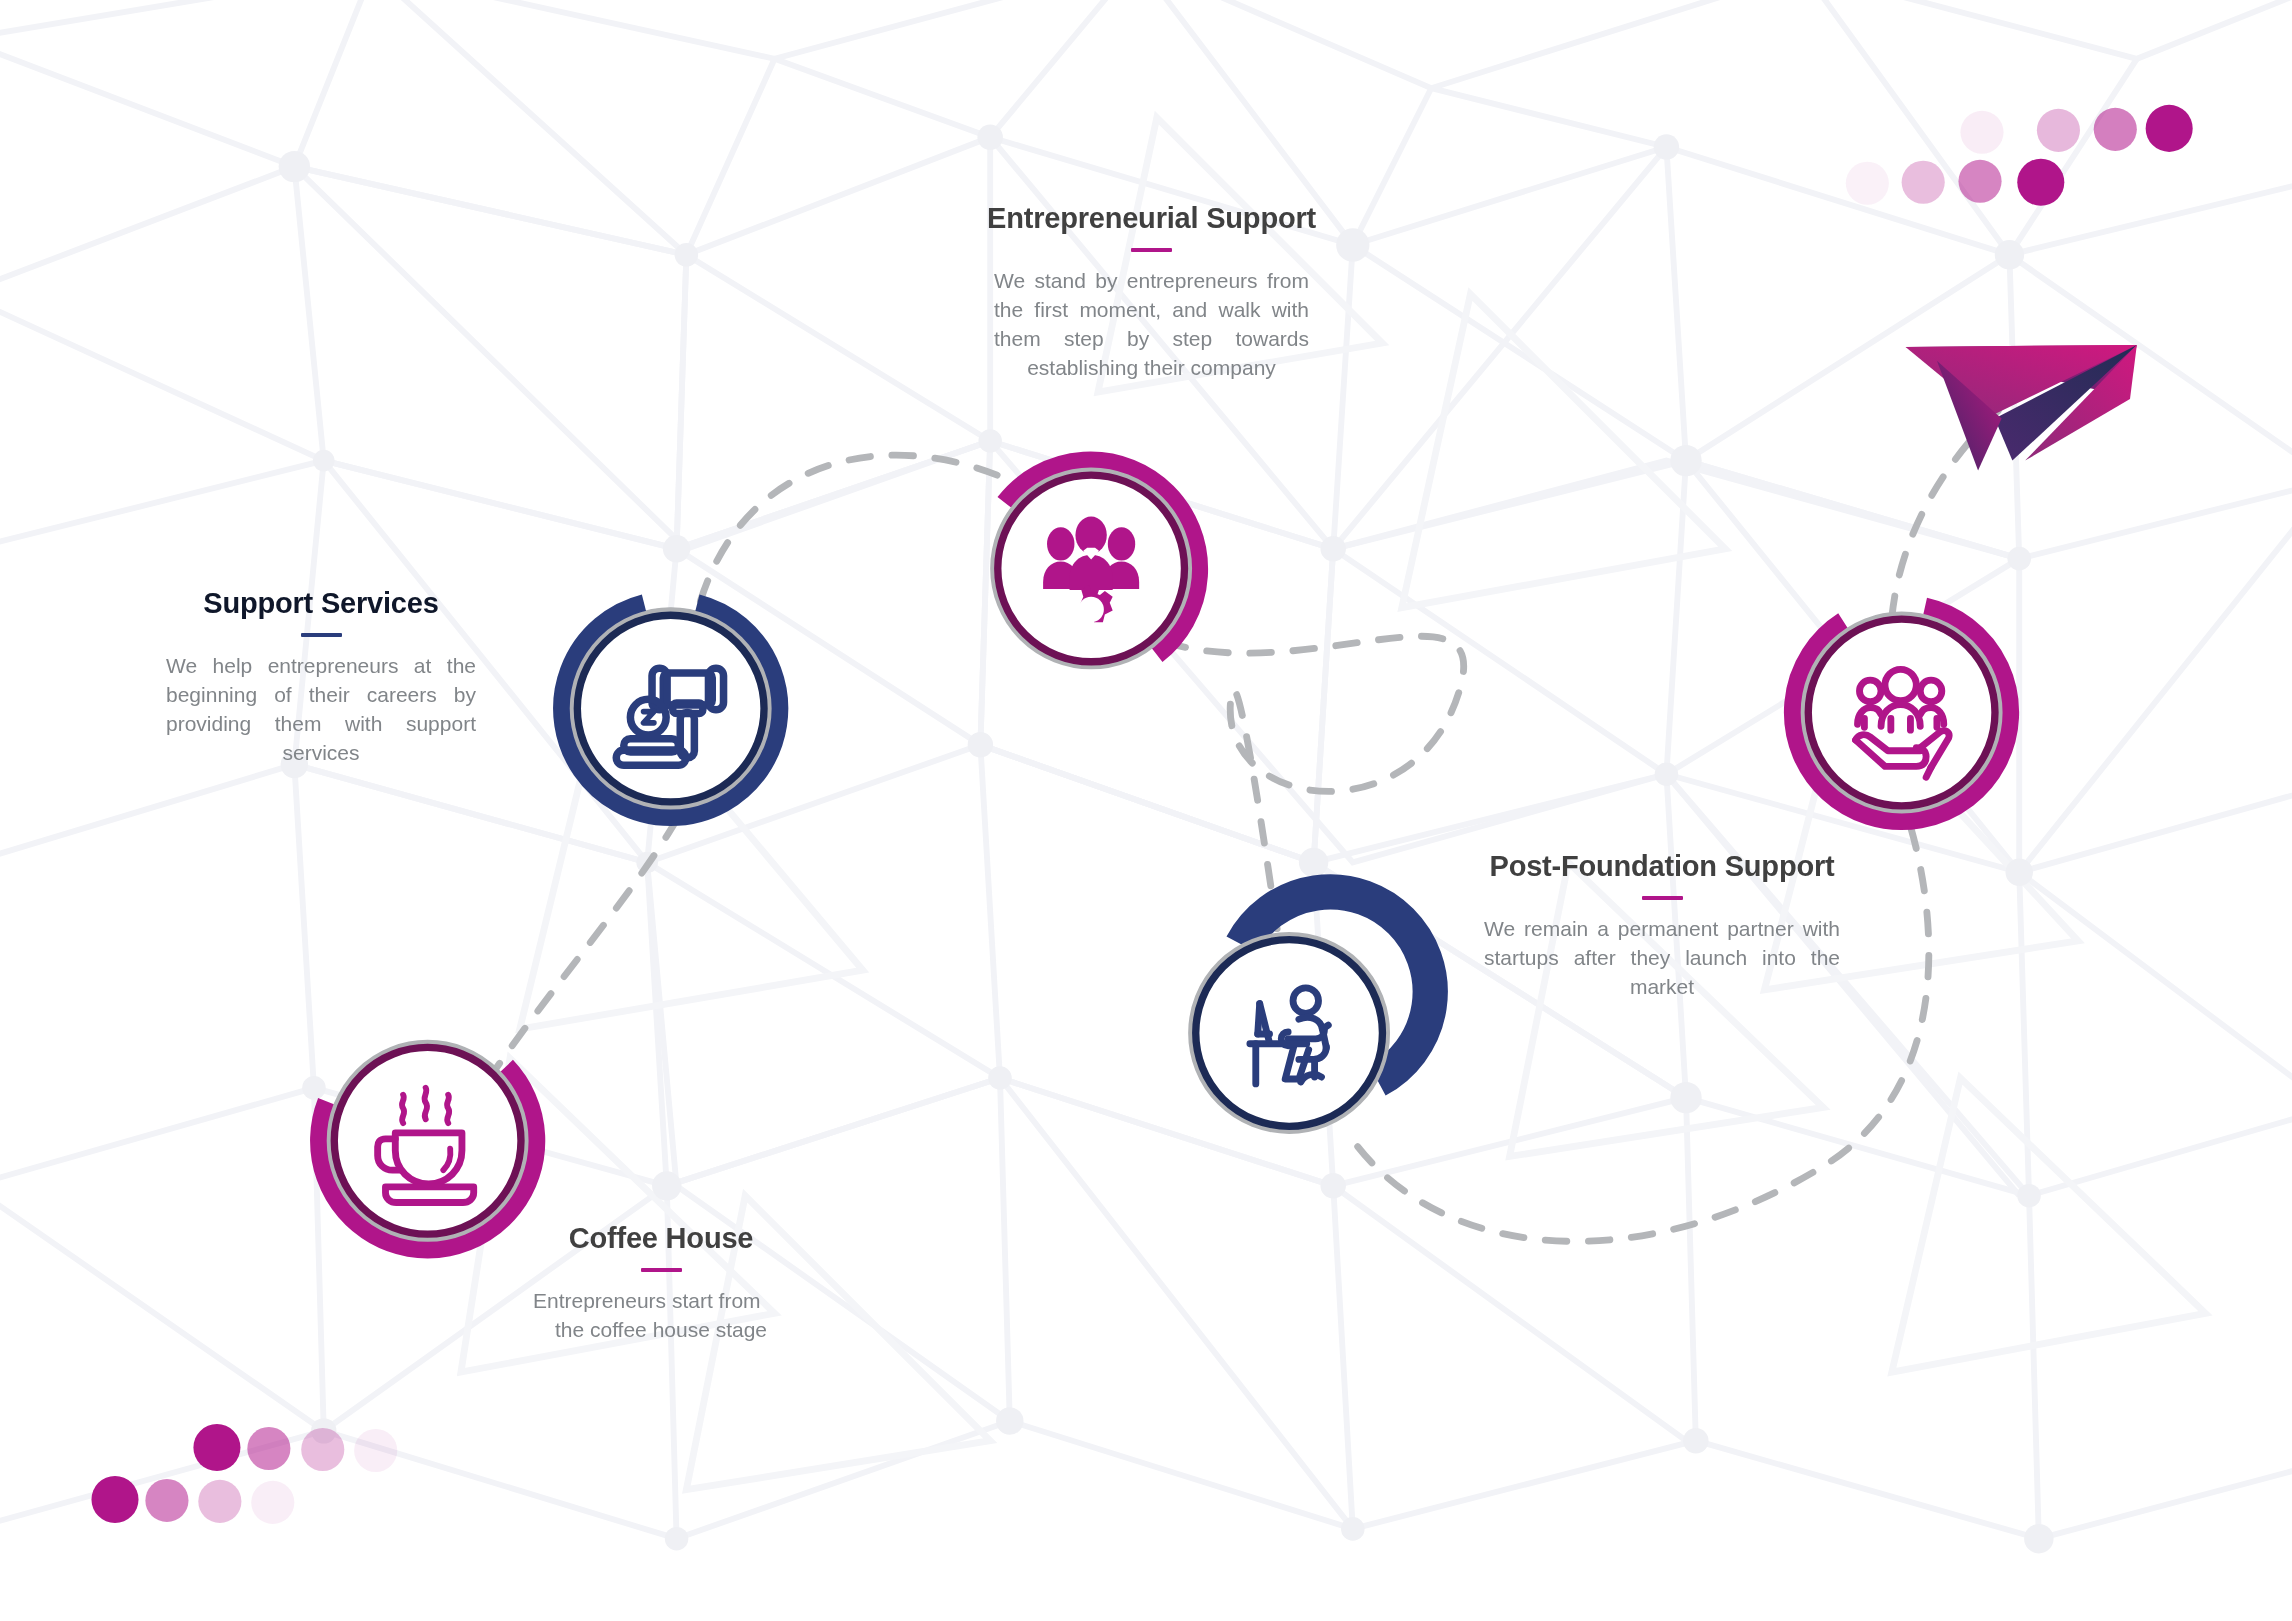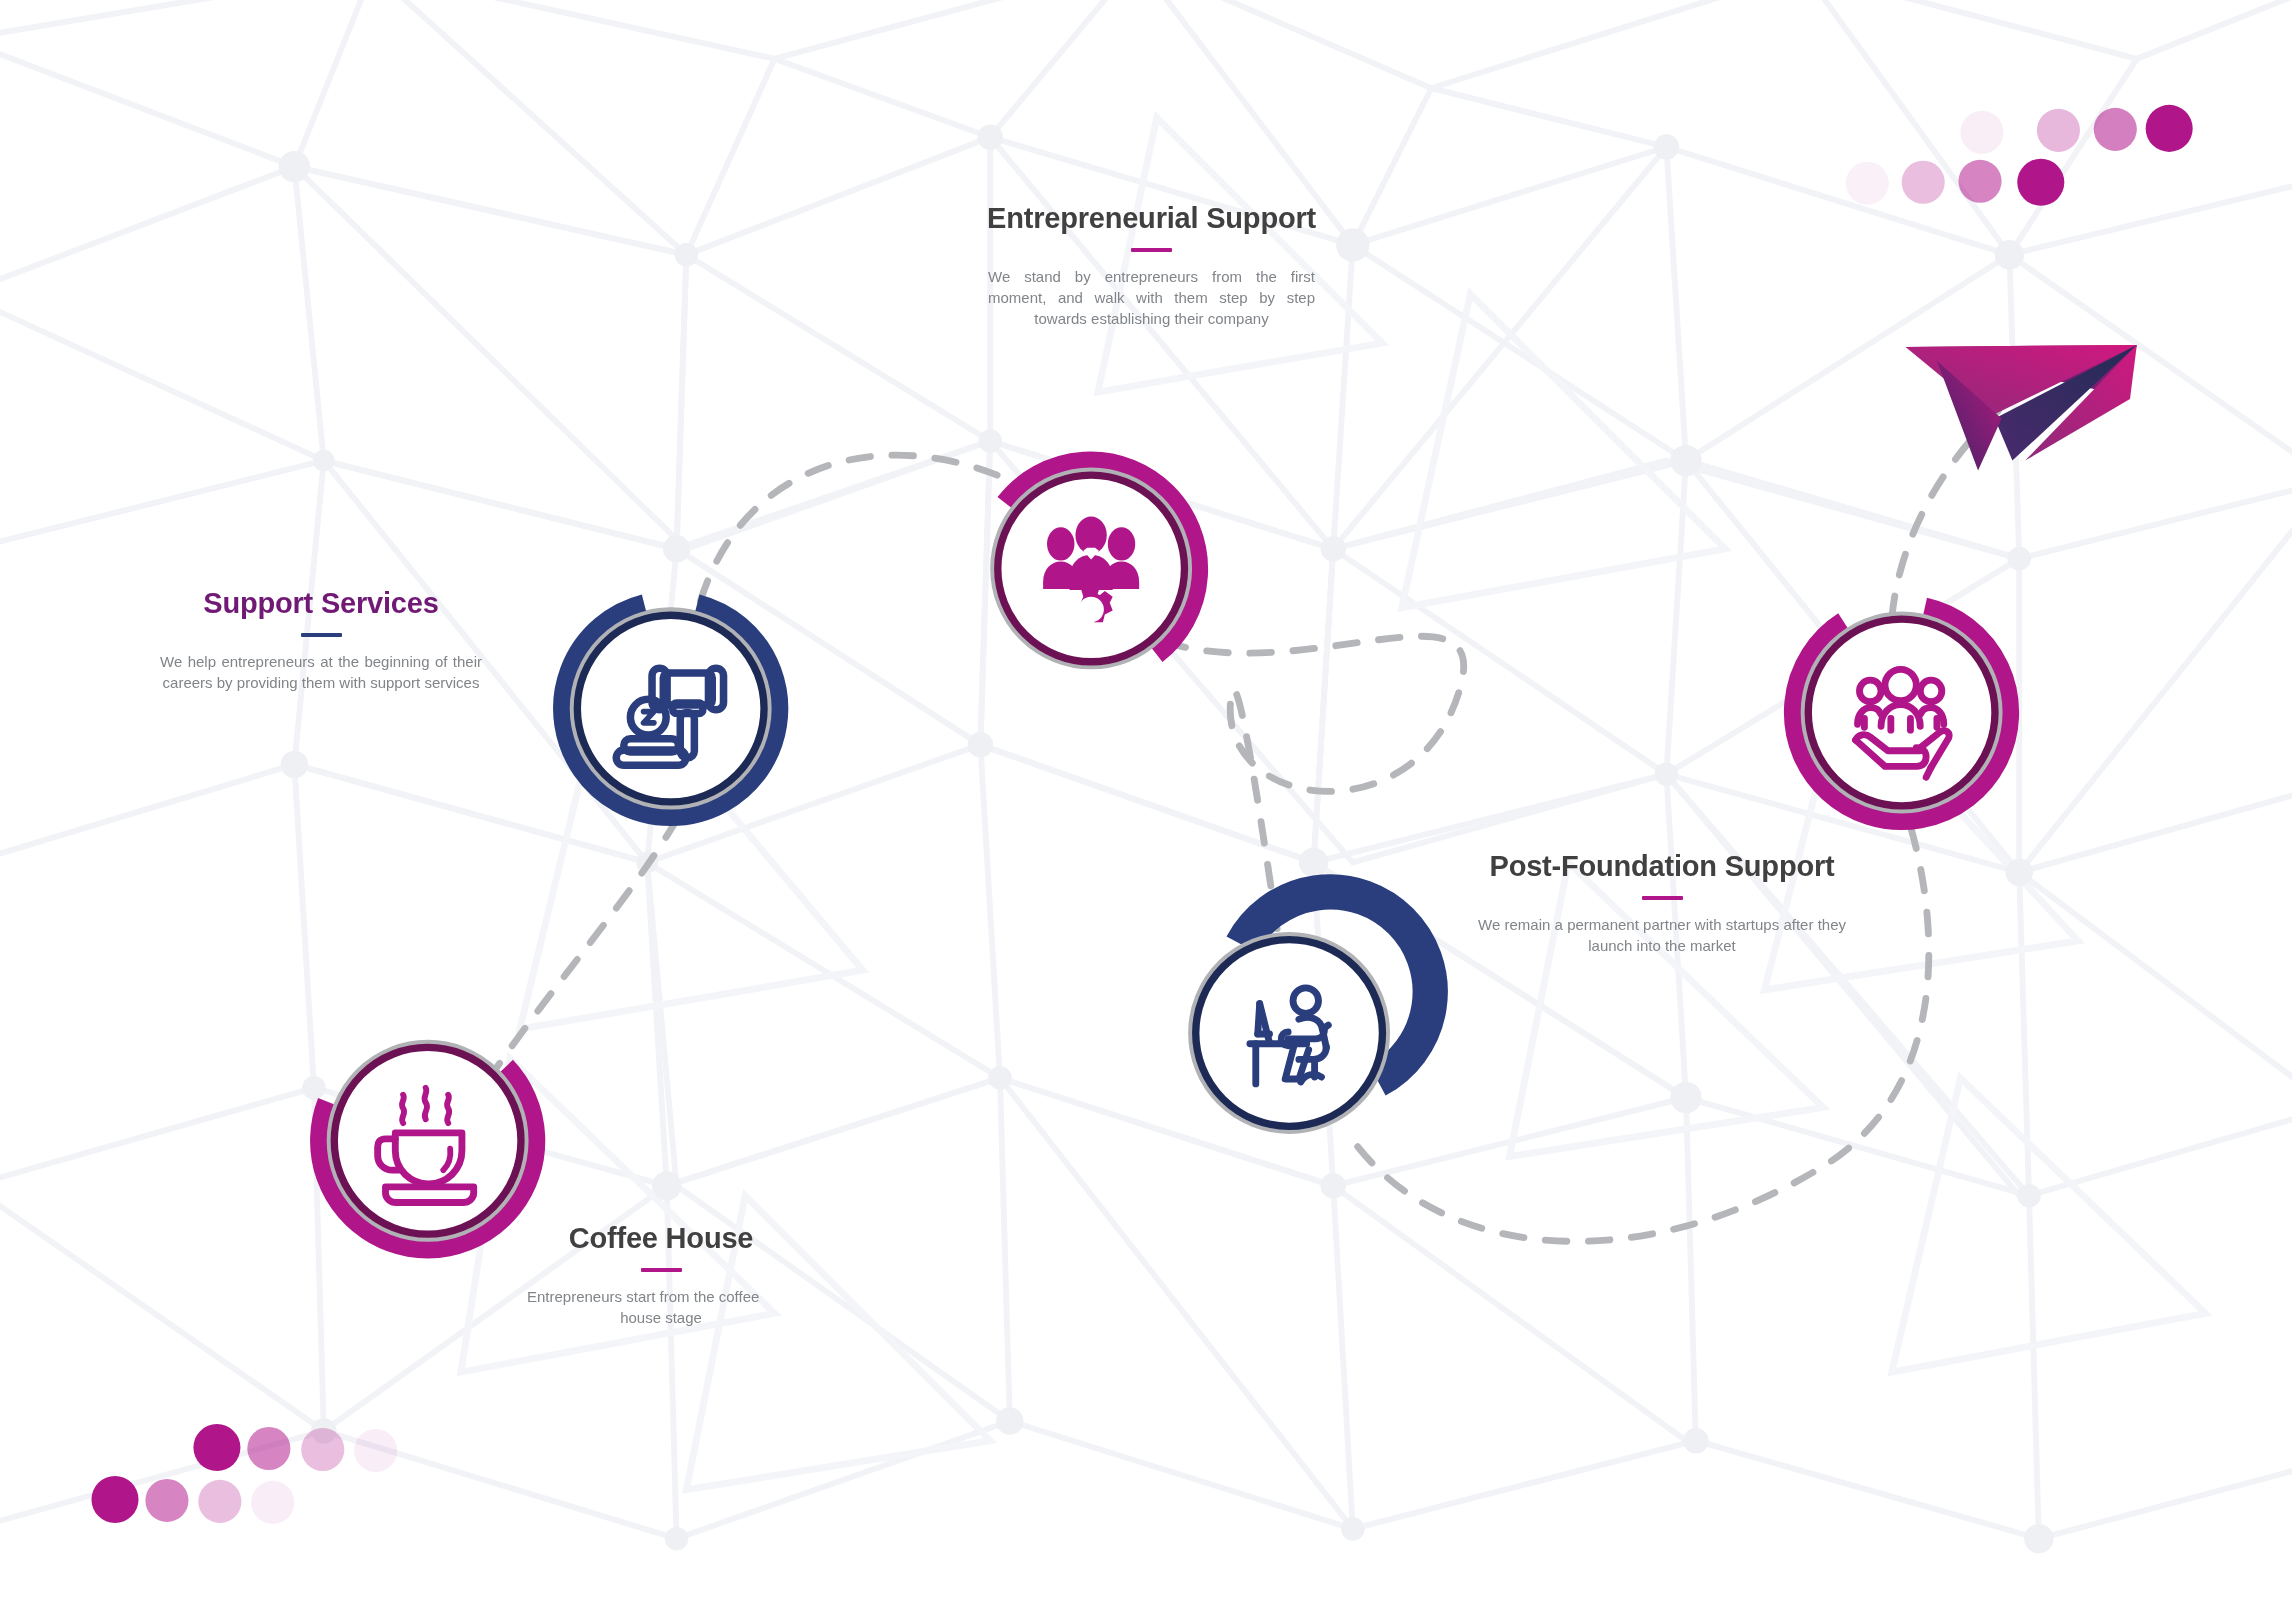--- a/index.html
+++ b/index.html
@@ -43,36 +43,36 @@
   }
   .block-title {
     font-size: 29px;
     font-weight: bold;
     letter-spacing: -0.2px;
     line-height: 1.1;
     margin: 0 0 0 0;
     white-space: nowrap;
   }
   .title-magenta { color: #404040; }
-  .title-navy { color: #701a75; }
+  .title-navy { color: #0f172a; }
   .title-rule {
     width: 41px;
     height: 4.9px;
     margin: 12.7px auto 14.7px auto;
     border-radius: 1px;
   }
   .rule-magenta { background: #b0158a; }
   .rule-navy { background: #2a3d7c; }
   .block-body {
-    font-size: 15px;
+    font-size: 21px;
     line-height: 1.38;
     color: #818589;
     text-align: justify;
     text-align-last: center;
-    margin: 8px;
+    margin: 14px;
   }
   .block-body.center { text-align: left; }
   .tb-center { text-align: center; }
 </style>
 </head>
 <body>
 
 <div id="stage">
 
   <svg id="bg-mesh" viewBox="0 0 2339 1654">

